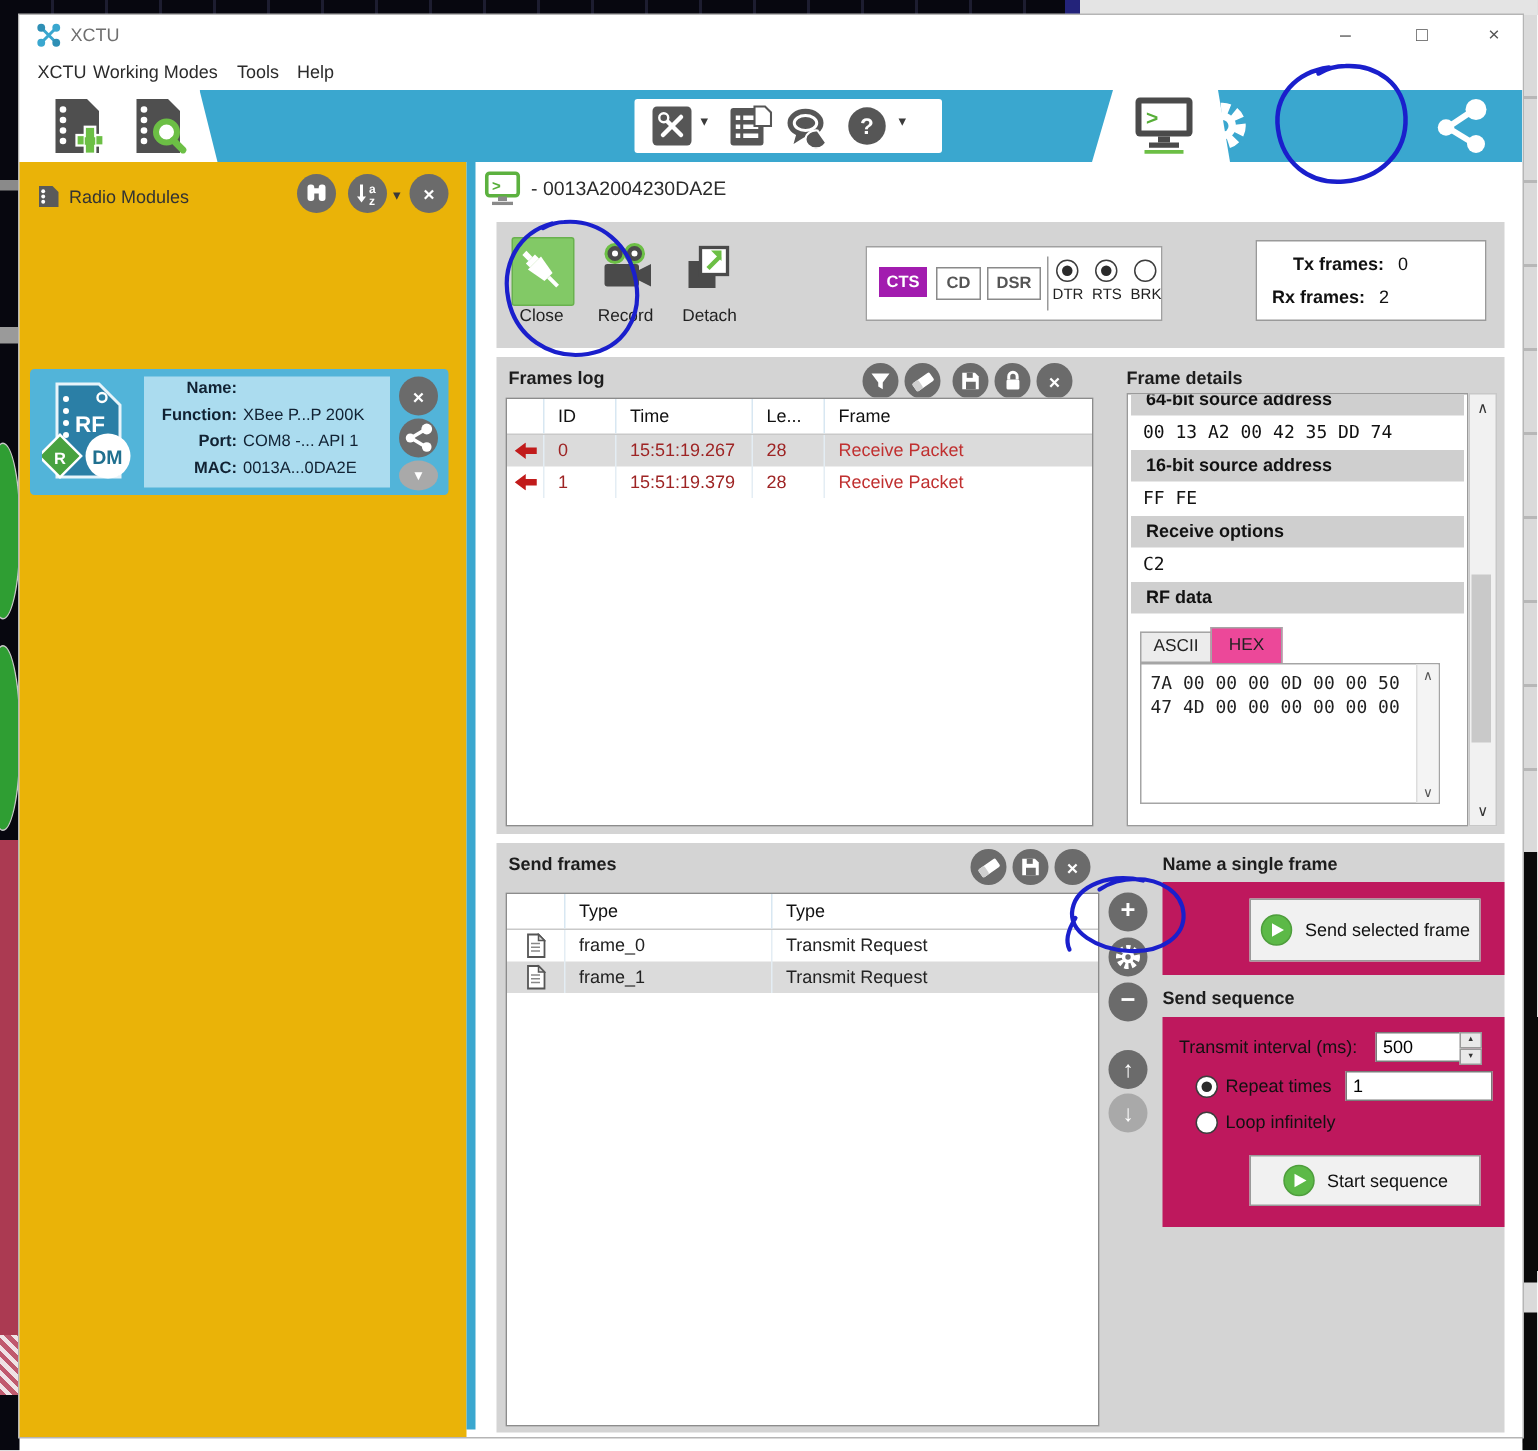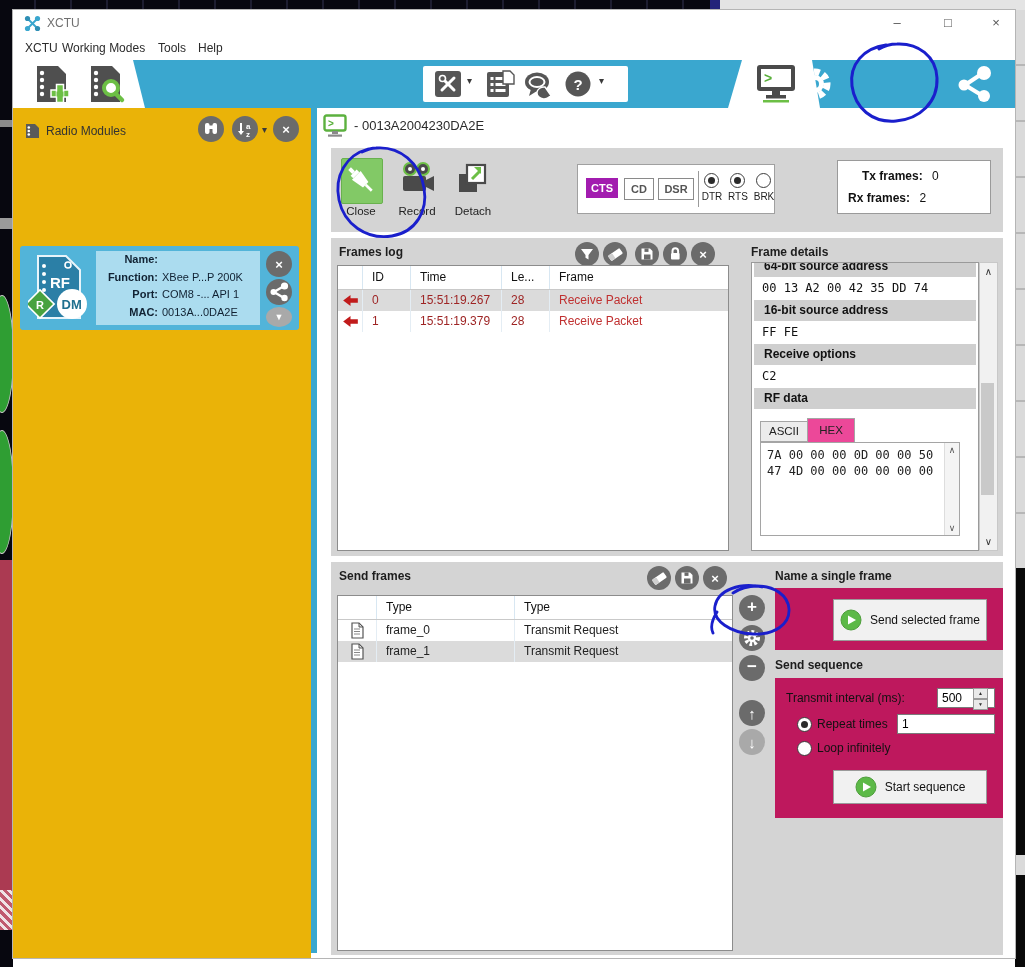--- a/index.html
+++ b/index.html
@@ -530,21 +530,21 @@
               <circle cx="11" cy="11" r="10" fill="#5cb947" stroke="#4e9e3c"></circle>
               <polygon points="8,6.5 8,15.5 16,11" fill="#fff"></polygon>
               </svg>
             <span>Send selected frame</span>
           </div>
         </div>
 
         <span class="a section-title" style="left:444px;top:96px">Send sequence</span>
         <div class="a ipanel" style="left:444px;top:116px;width:228px;height:140px">
           <span class="a" style="left:11px;top:13px;font-size:12px;color:#111">Transmit interval (ms):</span>
-          <input class="a txt" type="text" style="left: 142px; top: 10px; width: 48px; margin-left: 20px;" value="500">
+          <input class="a txt" type="text" style="left: 142px; top: 10px; width: 48px;" value="500">
           <div class="a" style="left:198px;top:10px">
             <div class="spin">▲</div>
             <div class="spin">▼</div>
           </div>
           <span class="a radio" style="left:22px;top:39px">
               <span class="dot"></span>
             </span>
           <span class="a" style="left:42px;top:39px;font-size:12px;color:#111">Repeat times</span>
           <input class="a txt" type="text" style="left: 122px; top: 36px; width: 88px;" value="1">
           <span class="a radio" style="left:22px;top:63px"></span>

